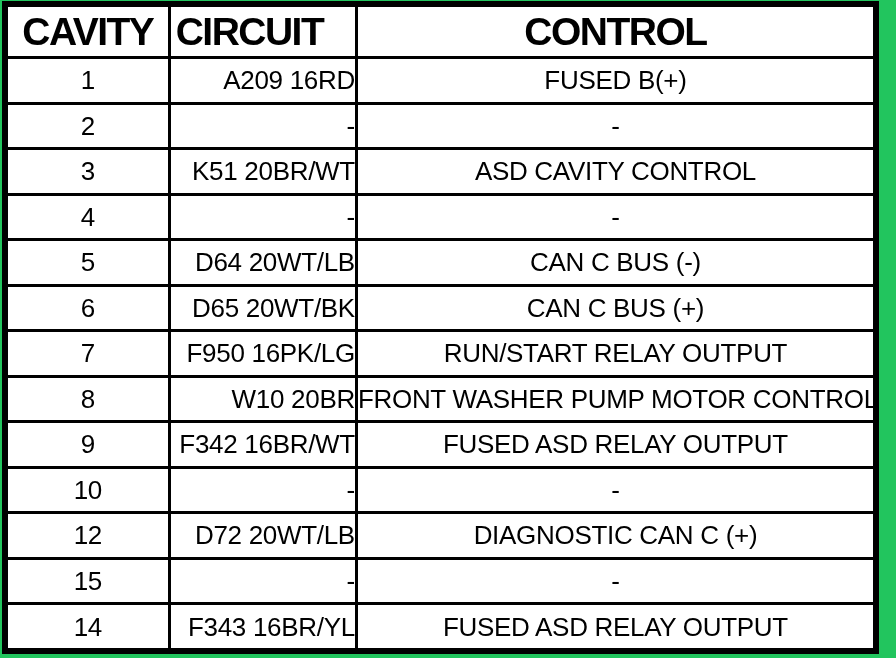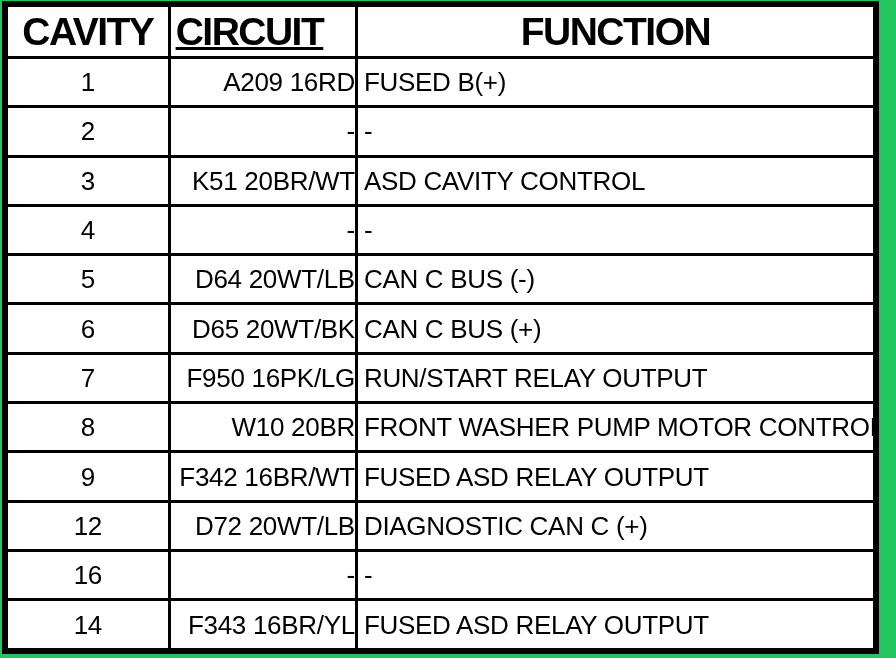--- a/index.html
+++ b/index.html
@@ -42,52 +42,51 @@
     letter-spacing: -1.5px;
     text-align: center;
     vertical-align: middle;
     padding: 0;
     border-bottom-width: 4px;
     line-height: 1;
   }
   th.left-head {
     text-align: left;
     padding-left: 5px;
-    text-decoration: underline;
   }
   td {
     height: 39px;
     font-size: 26px;
     font-weight: normal;
     letter-spacing: -0.3px;
     vertical-align: middle;
     padding: 0;
     line-height: 1;
     white-space: nowrap;
     overflow: hidden;
   }
   td.cavity   { text-align: center; }
   td.circuit  { text-align: right; padding-left: 7px; }
-  td.function { text-align: left; padding-left: 6px; }
+  td.function { text-align: center; }
 </style>
 </head>
 <body>
 
 <div class="page">
   <table class="pinout">
     <colgroup>
       <col class="col-cavity">
       <col class="col-circuit">
       <col class="col-function">
     </colgroup>
     <thead>
       <tr>
         <th>CAVITY</th>
         <th class="left-head">CIRCUIT</th>
-        <th>FUNCTION</th>
+        <th>CONTROL</th>
       </tr>
     </thead>
     <tbody>
         <tr>
     <td class="cavity">1</td>
     <td class="circuit">A209 16RD</td>
     <td class="function">FUSED B(+)</td>
   </tr>
         <tr>
     <td class="cavity">2</td>
@@ -123,26 +122,31 @@
     <td class="cavity">8</td>
     <td class="circuit">W10 20BR</td>
     <td class="function">FRONT WASHER PUMP MOTOR CONTROL</td>
   </tr>
         <tr>
     <td class="cavity">9</td>
     <td class="circuit">F342 16BR/WT</td>
     <td class="function">FUSED ASD RELAY OUTPUT</td>
   </tr>
         <tr>
+    <td class="cavity">10</td>
+    <td class="circuit">-</td>
+    <td class="function">-</td>
+  </tr>
+        <tr>
     <td class="cavity">12</td>
     <td class="circuit">D72 20WT/LB</td>
     <td class="function">DIAGNOSTIC CAN C (+)</td>
   </tr>
         <tr>
-    <td class="cavity">16</td>
+    <td class="cavity">15</td>
     <td class="circuit">-</td>
     <td class="function">-</td>
   </tr>
         <tr>
     <td class="cavity">14</td>
     <td class="circuit">F343 16BR/YL</td>
     <td class="function">FUSED ASD RELAY OUTPUT</td>
   </tr>
       </tbody>
   </table>

